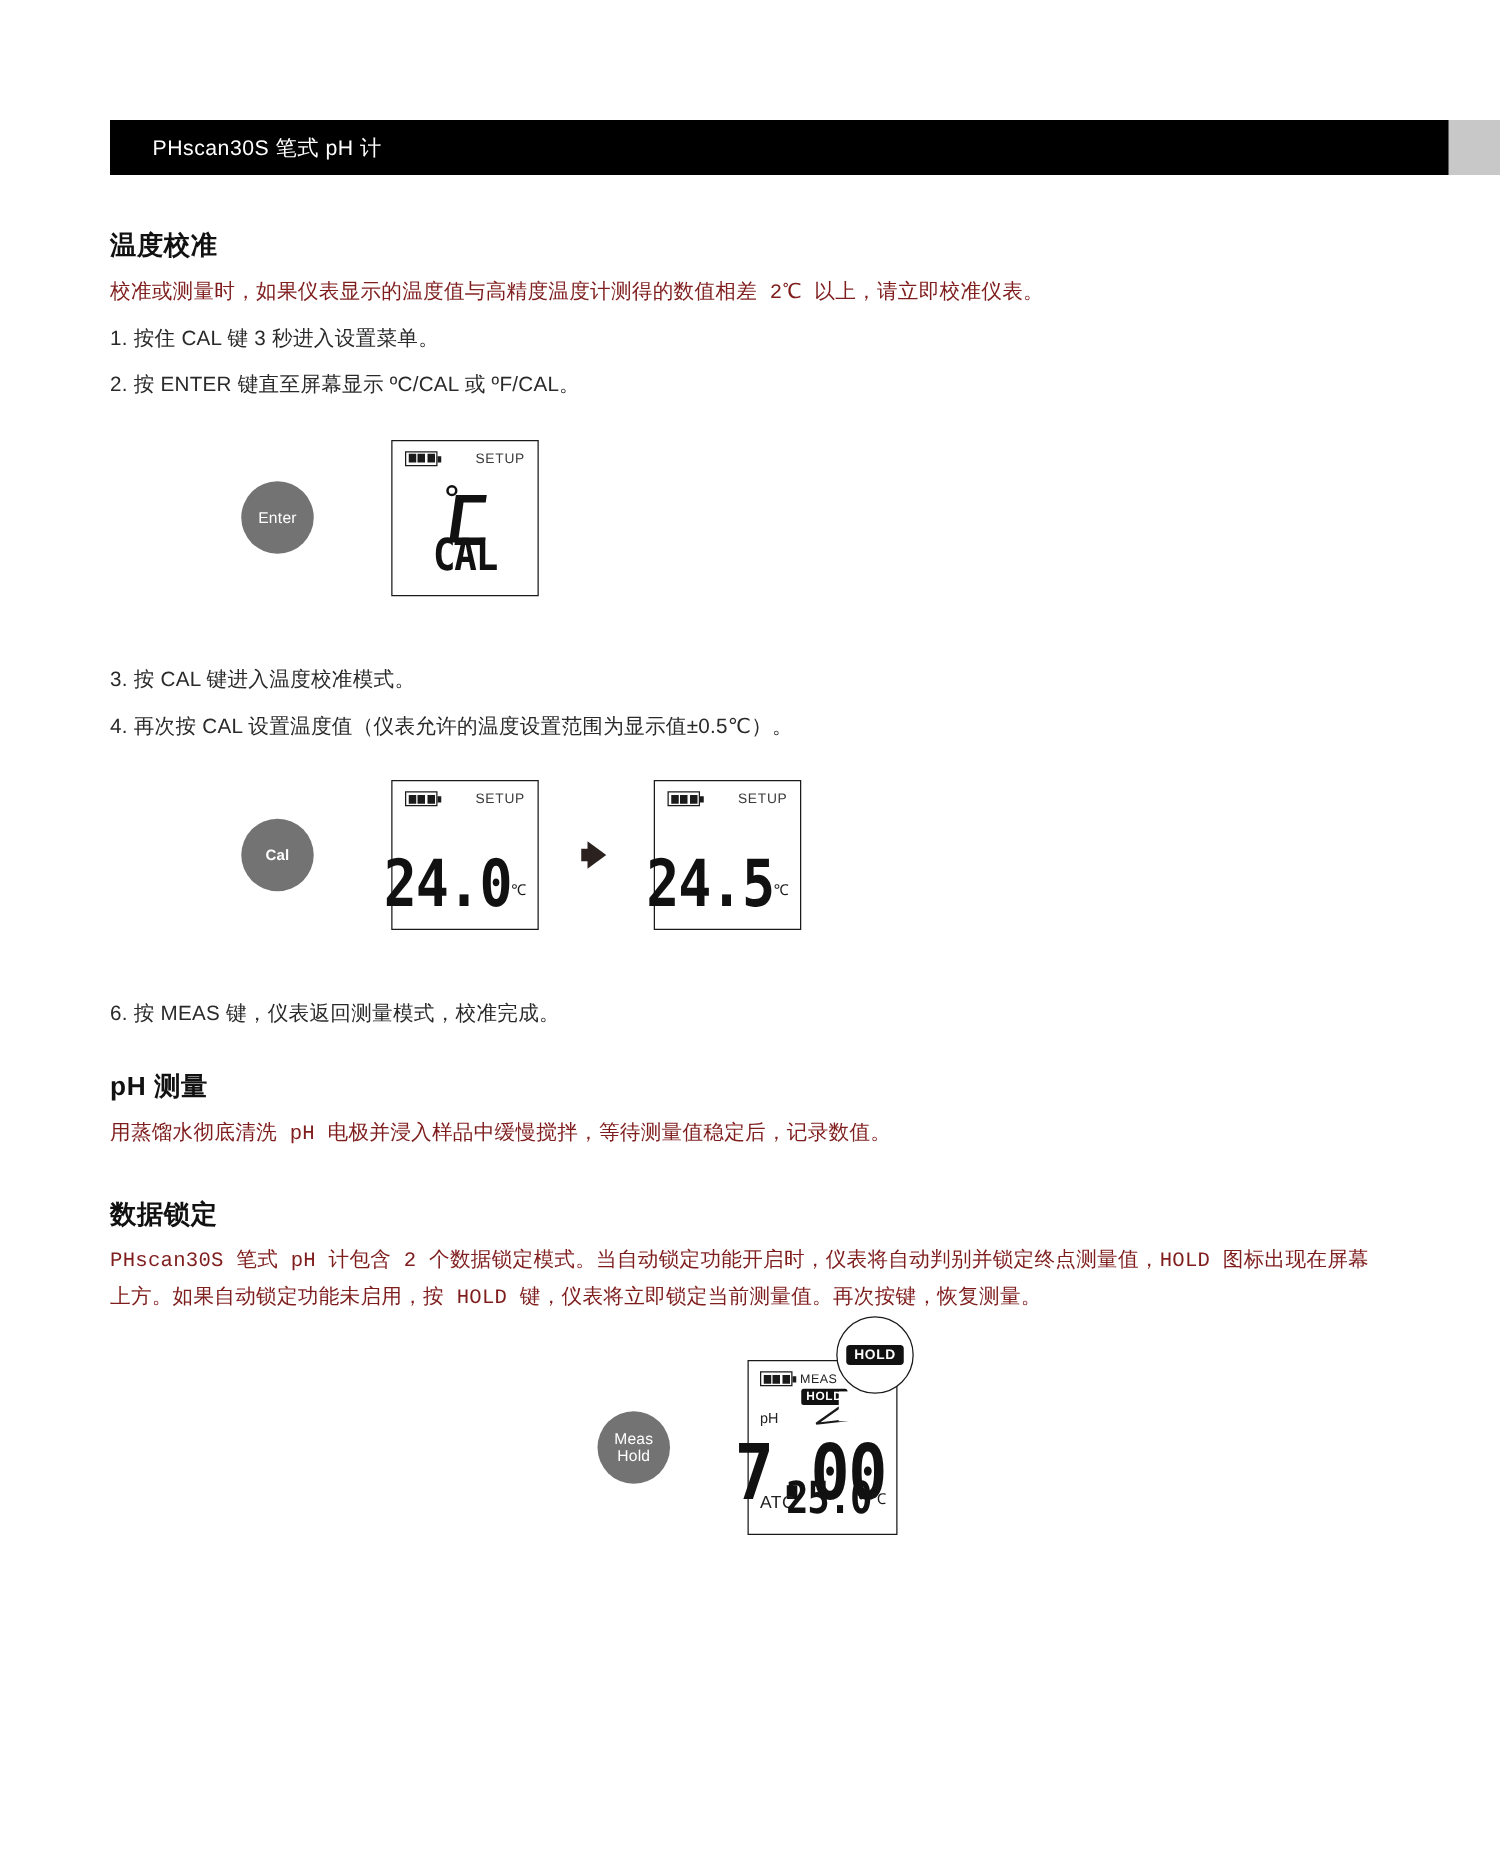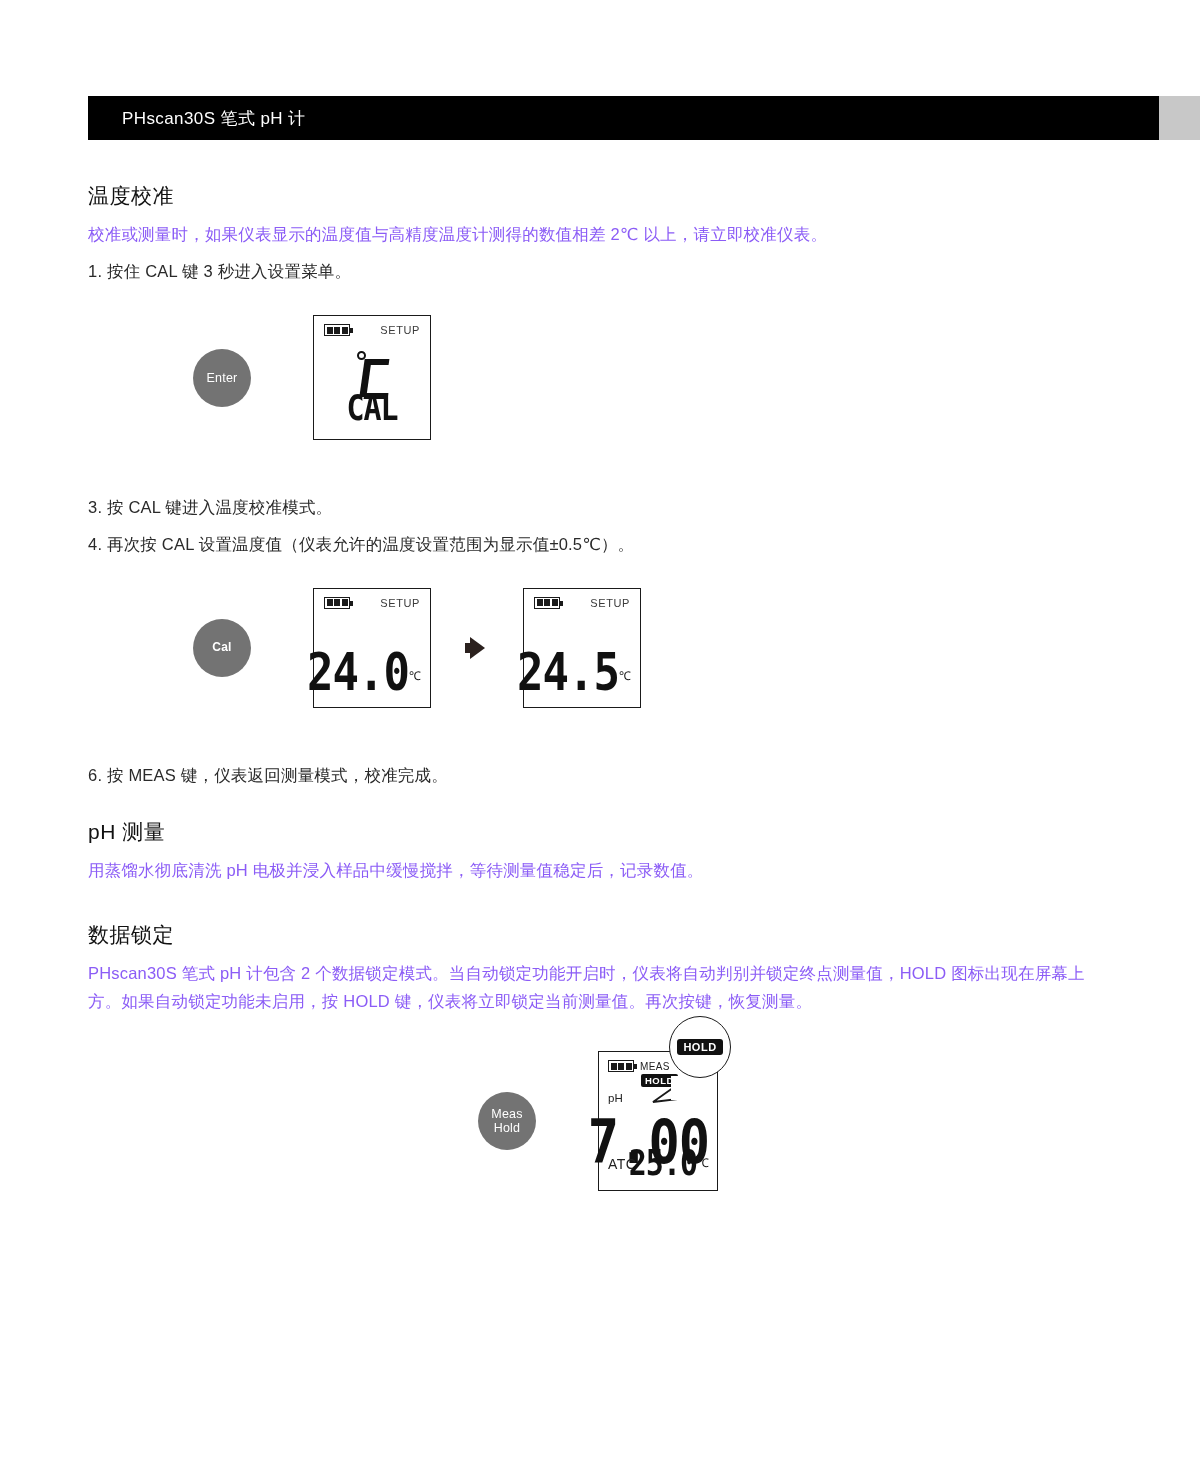--- a/index.html
+++ b/index.html
@@ -52,31 +52,32 @@
 
   
   .content {
     position: absolute;
     left: 88px;
     top: 182px;
     width: 1020px;
   }
   h2.sec-title {
     font-size: 21px;
-    font-weight: 400;
+    font-weight: 700;
     margin: 0 0 10px 0;
     letter-spacing: 0.5px;
     color: #111;
   }
   p.body {
     font-size: 16.5px;
     line-height: 1.72;
     margin: 0 0 6px 0;
-    color: #8b5cf6;
+    color: #7f1d1d;
     letter-spacing: 0.2px;
+    font-family: Liberation Mono, monospace;
   }
   p.step {
     font-size: 16.5px;
     line-height: 1.62;
     margin: 10px 0 0 0;
     color: #2a2a2a;
     letter-spacing: 0.2px;
   }
   .gap-md { height: 30px; }
   .gap-lg { height: 44px; }
@@ -328,20 +329,21 @@
   <div class="page-box">
     <span class="page-num">8</span>
   </div>
 </div>
 
 <div class="content">
 
   <h2 class="sec-title">温度校准</h2>
   <p class="body">校准或测量时，如果仪表显示的温度值与高精度温度计测得的数值相差 2℃ 以上，请立即校准仪表。</p>
   <p class="step">1. 按住 CAL 键 3 秒进入设置菜单。</p>
+  <p class="step">2. 按 ENTER 键直至屏幕显示 ºC/CAL 或 ºF/CAL。</p>
 
   <div class="gap-md"></div>
 
   <div class="figure fig1">
     <div class="btn-circle">
       <span>Enter</span>
     </div>
     <div class="lcd">
       <div class="lcd-top">
         <span class="battery">

